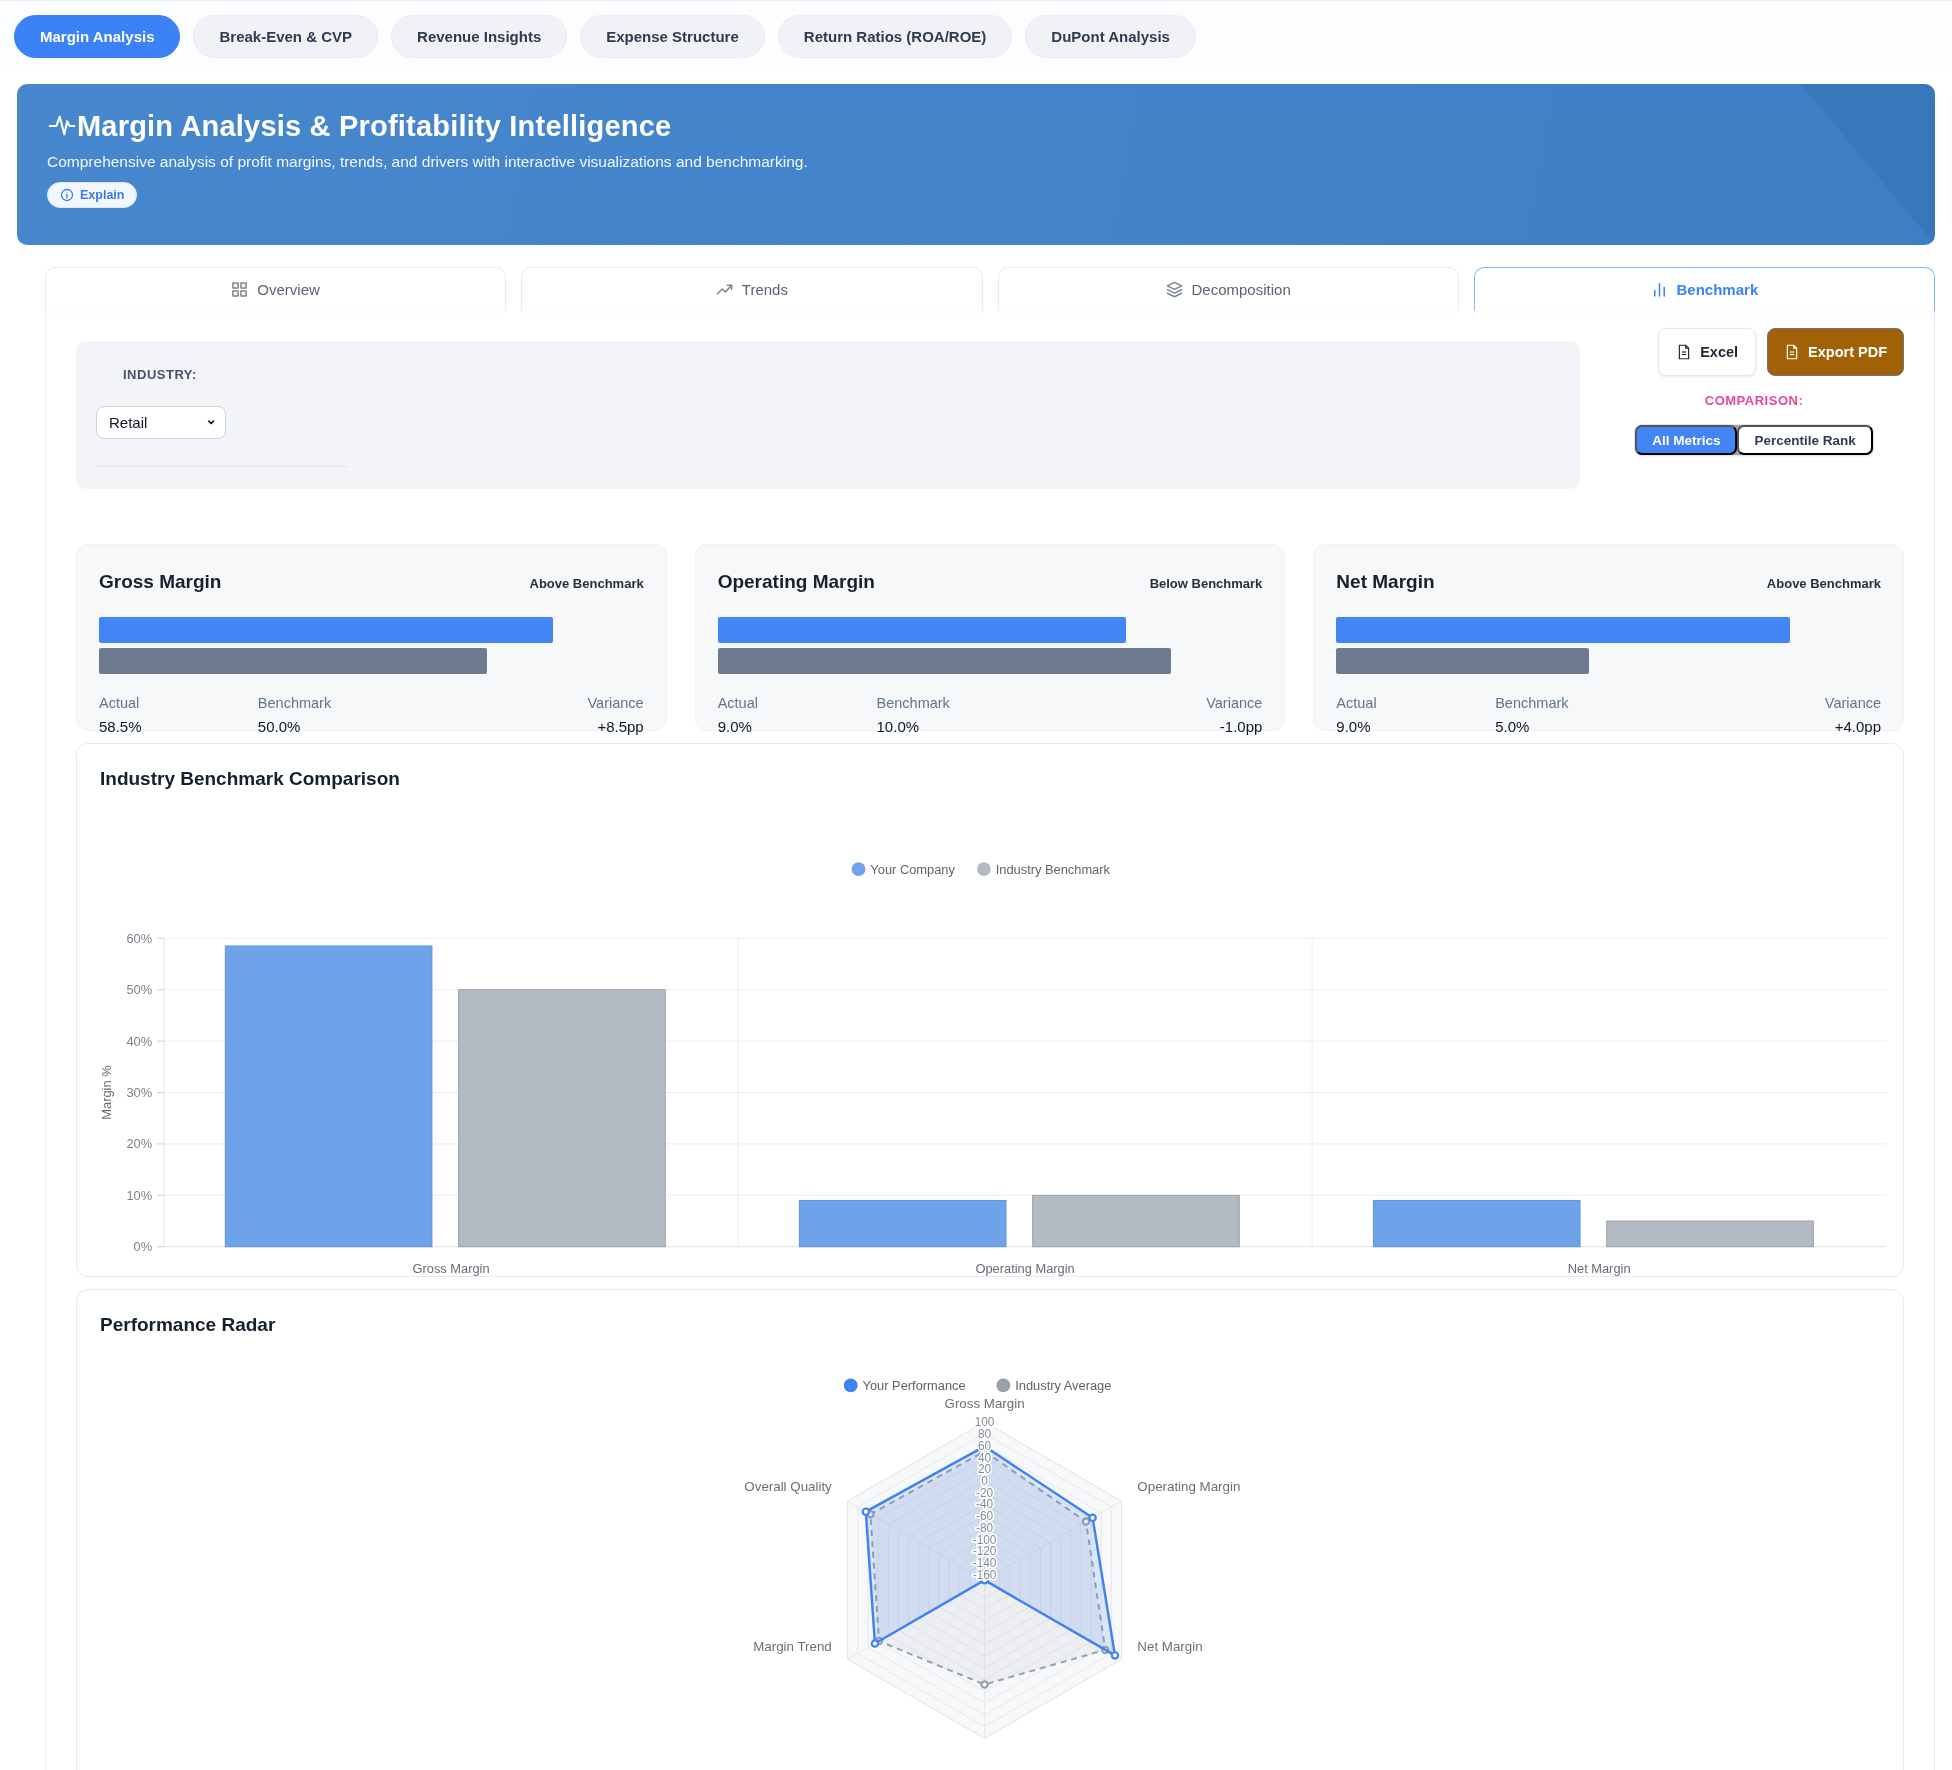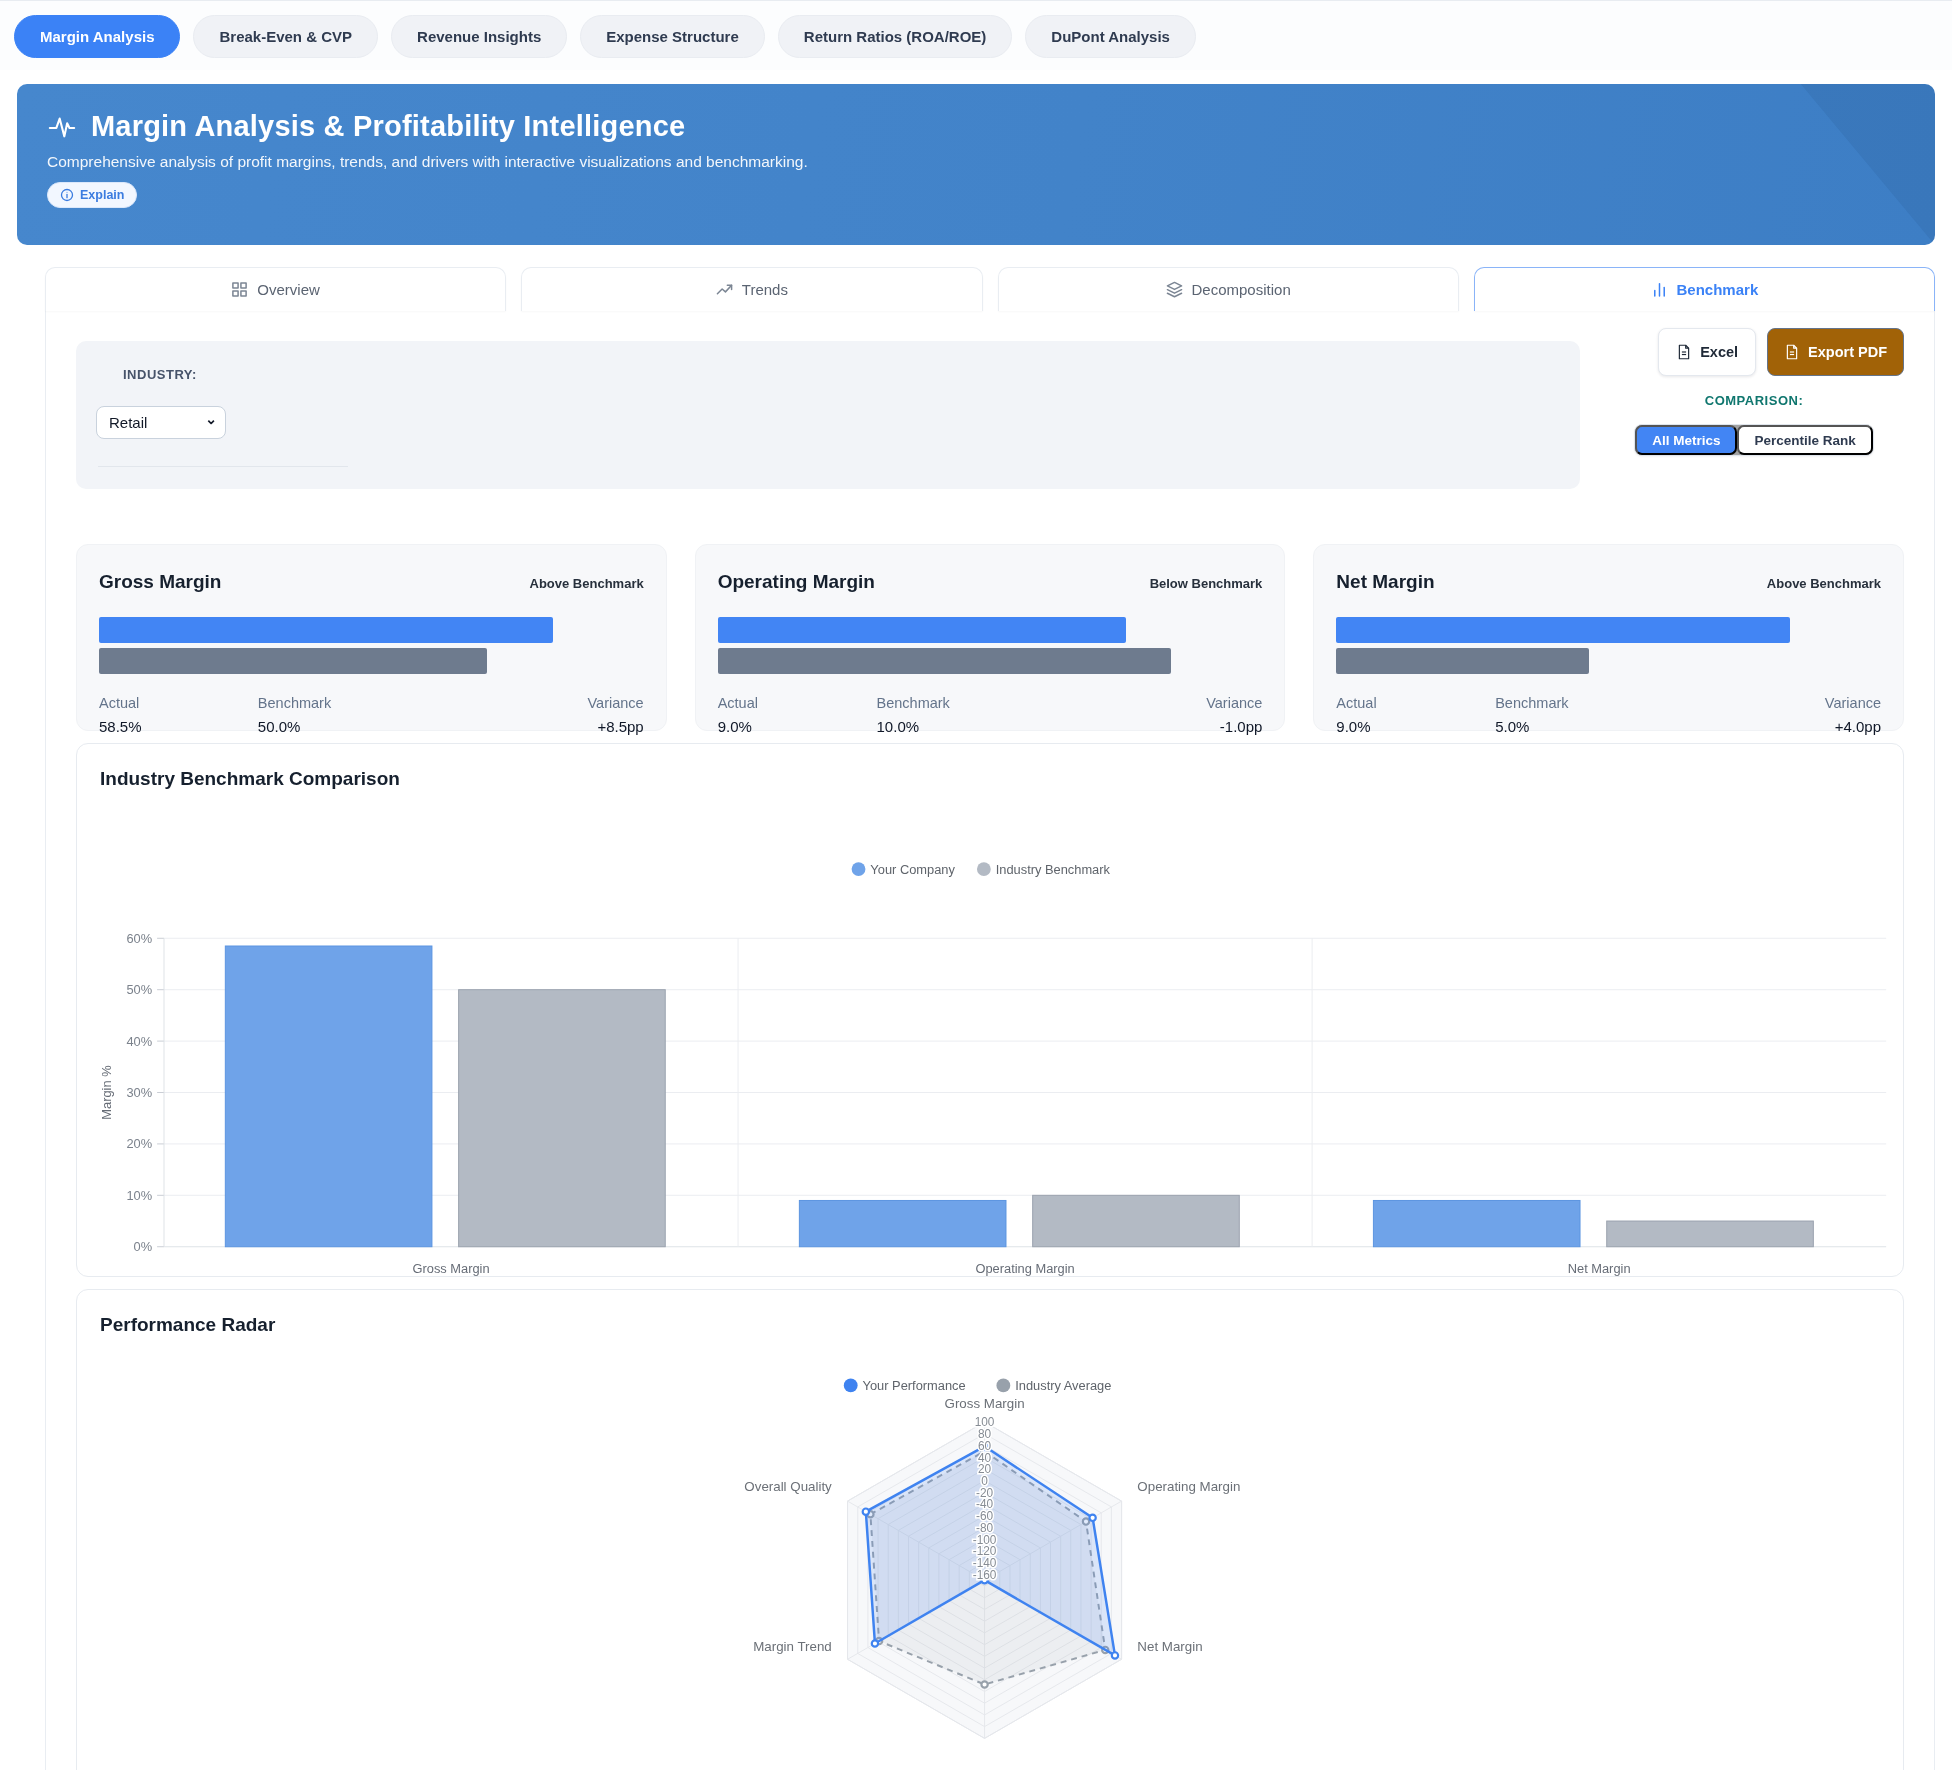--- a/index.html
+++ b/index.html
@@ -13,21 +13,21 @@
     border:1px solid #e9ecf1; color:#2f3b50; font-size:15px; font-weight:600;
     display:inline-flex; align-items:center; cursor:pointer; white-space:nowrap; }
   .pill.active { background:#3b82f6; border-color:#3b82f6; color:#fff; }
 
   
   .hero { position:relative; margin:14px 17px 0; border-radius:10px; overflow:hidden;
     background:linear-gradient(100deg,#4687cd 0%,#4283c9 55%,#3d7ec5 100%);
     padding:26px 30px 20px; color:#fff; height:161px; }
   .hero::after { content:""; position:absolute; inset:0; pointer-events:none;
     background:rgba(10,40,80,0.08); clip-path:polygon(93% 0, 100% 0, 100% 100%); }
-  .hero-titlerow { display:flex; align-items:center; gap:14px; }
+  .hero-titlerow { display:flex; }
   .hero-title { font-size:29px; font-weight:700; letter-spacing:.2px; }
   .hero-sub { margin-top:10px; font-size:15.5px; color:rgba(255,255,255,.93); }
   .explain { margin-top:11px; display:inline-flex; align-items:center; gap:6px;
     background:#f2f7ff; color:#3b7ce0; border:1px solid #dbe8fb; border-radius:13px;
     height:26px; padding:0 12px; font-size:12.5px; font-weight:600; cursor:pointer; }
 
   
   .tabs { display:flex; gap:15px; margin:22px 17px 0 45px; }
   .tab { flex:1; height:44px; background:#fff; border:1px solid #e9edf2; border-bottom:none;
     border-radius:10px 10px 0 0; display:flex; align-items:center; justify-content:center;
@@ -56,21 +56,21 @@
   .filter-divider { margin:27px 0 0 2px; width:250px; border-top:1px solid #e2e6ec; }
 
   .controls-right { width:300px; margin-left:24px; margin-top:-13px; display:flex;
     flex-direction:column; align-items:center; }
   .btn-row { display:flex; gap:11px; align-self:flex-end; }
   .btn { height:48px; border-radius:8px; display:inline-flex; align-items:center; gap:8px;
     font-family:inherit; font-size:14.5px; font-weight:600; cursor:pointer; }
   .btn-excel { background:#fff; border:1px solid #e4e8ee; color:#1f2937; padding:0 17px;
     box-shadow:0 1px 3px rgba(16,24,40,.10); }
   .btn-export { background:#a16207; border:1px solid #64748b; color:#fff; padding:16px 16px; }
-  .comparison-label { margin-top:17px; font-size:13px; font-weight:700; color:#0f766e;
+  .comparison-label { margin-top:17px; font-size:13px; font-weight:700; color:#ec4899;
     letter-spacing:.5px; }
   .toggle { margin-top:16px; display:flex; background:#a3a3a3; border:1px solid #dfe5ec;
     border-radius:8px; box-shadow:0 1px 2px rgba(16,24,40,.05); }
   .toggle-seg { height:30px; padding:0 15px; display:flex; align-items:center;
     font-size:13.5px; font-weight:600; color:#2f3b50; border-radius:7px; cursor:pointer;
     background:#fff; }
   .toggle-seg.active { background:#4285f4; color:#fff; }
 
   
   .cards { display:flex; gap:28px; margin-top:55px; }

